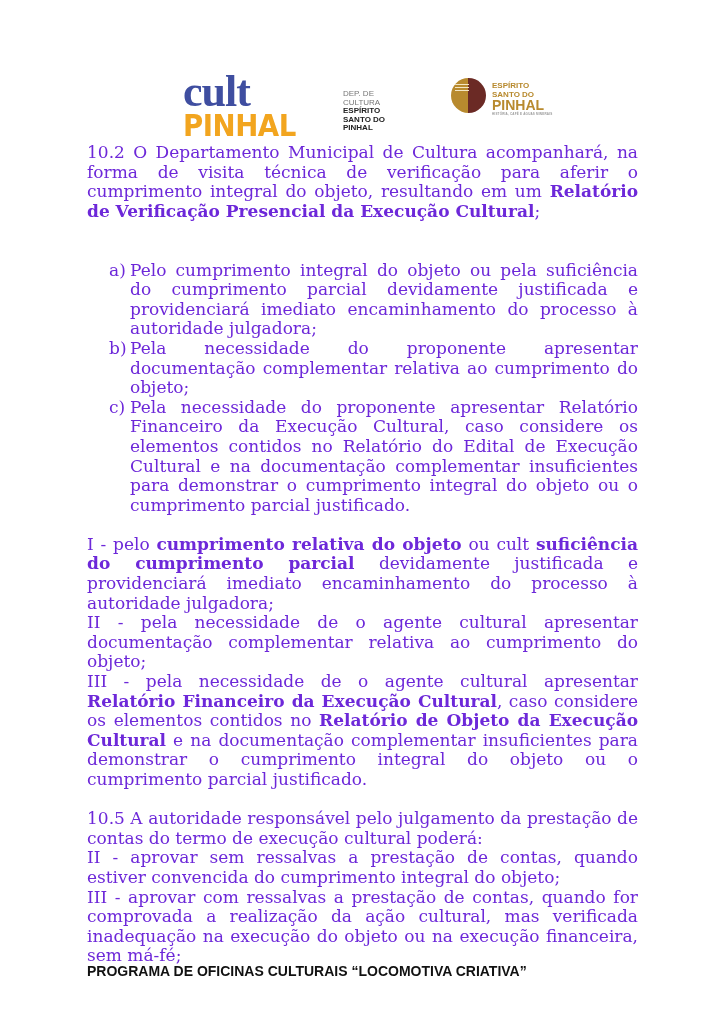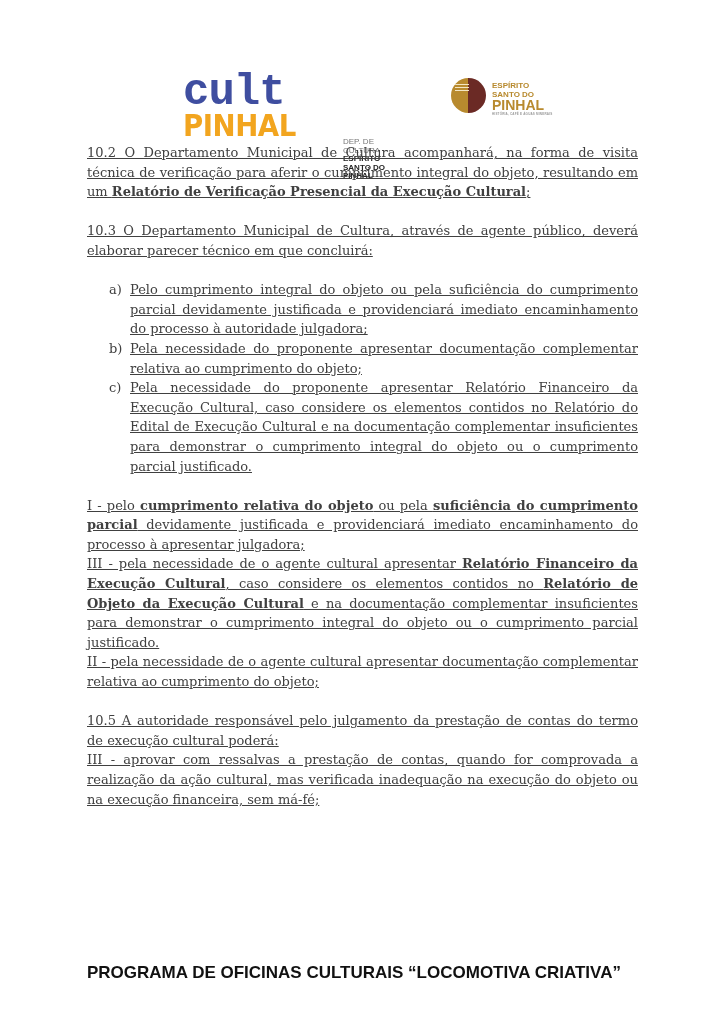--- a/index.html
+++ b/index.html
@@ -1,47 +1,47 @@
 <!DOCTYPE html>
 <html><head>
   <meta charset="utf-8">
   <style>
     html, body { margin: 0; padding: 0; background: #ffffff; }
     body { width: 725px; height: 1024px; position: relative; overflow: hidden; }
     .page { position: absolute; left: 0; top: 0; width: 725px; height: 1024px; background: #fff; }
 
     
     .logo-cult { position: absolute; left: 183px; top: 74px; width: 150px; height: 70px; }
-    .cult-word { position: absolute; left: 0; top: -4px; font-family: Liberation Mono, monospace; font-weight: bold; font-size: 44px; color: #3f4ea0; letter-spacing: -1px; line-height: 44px; }
+    .cult-word { position: absolute; left: 0; top: -4px; font-family: Liberation Serif, serif; font-weight: bold; font-size: 44px; color: #3f4ea0; letter-spacing: -1px; line-height: 44px; }
     .pinhal-word { position: absolute; left: 0; top: 36px; font-family: "DejaVu Sans", sans-serif; font-weight: bold; font-size: 30px; color: #f2a51f; letter-spacing: -0.5px; line-height: 32px; transform: scaleX(0.92); transform-origin: left; }
-    .dep-block { position: absolute; left: 160px; top: 16px; font-family: "Liberation Sans", sans-serif; font-size: 8px; line-height: 8.5px; color: #333; width: 60px; margin-top: 48px; }
+    .dep-block { position: absolute; left: 160px; top: 16px; font-family: "Liberation Sans", sans-serif; font-size: 8px; line-height: 8.5px; color: #333; width: 60px; }
     .dep-block .light { color: #777; }
     .dep-block .strong { font-weight: bold; color: #222; }
 
     .logo-esp { position: absolute; left: 451px; top: 78px; width: 120px; height: 36px; }
     .esp-circle { position: absolute; left: 0; top: 0; width: 35px; height: 35px; border-radius: 50%; overflow: hidden; }
     .esp-circle .left-half { position: absolute; left: 0; top: 0; width: 17px; height: 35px; background: #b88a2e; }
     .esp-circle .right-half { position: absolute; left: 17px; top: 0; width: 18px; height: 35px; background: #6b2a25; }
     .esp-circle .lines { position: absolute; left: 4px; top: 6px; width: 14px; height: 1px; background: #f3e6c4; box-shadow: 0 3px 0 #f3e6c4, 0 6px 0 #f3e6c4; }
     .esp-text { position: absolute; left: 41px; top: 3px; font-family: "Liberation Sans", sans-serif; font-weight: bold; color: #b88a2e; }
     .esp-text .l1, .esp-text .l2 { font-size: 8px; line-height: 9px; display: block; }
     .esp-text .l3 { font-size: 14px; line-height: 13px; display: block; color: #b88a2e; }
     .esp-text .l4 { font-size: 3px; line-height: 4px; display: block; color: #999; letter-spacing: 0.2px; }
 
     
-    .content { position: absolute; left: 87px; top: 143px; width: 551px; font-family: "DejaVu Serif", serif; font-size: 13px; line-height: 19.6px; color: #404040; text-decoration: underline; }
+    .content { position: absolute; left: 87px; top: 143px; width: 551px; font-family: "DejaVu Serif", serif; font-size: 17px; line-height: 19.6px; color: #6d28d9; }
     .content p { margin: 0; text-align: justify; }
     .gap { height: 19.6px; }
     b { font-weight: bold; }
 
     .olist { margin: 0; padding: 0; list-style: none; }
     .olist li { position: relative; padding-left: 43px; text-align: justify; }
     .olist li .marker { position: absolute; left: 22px; top: 0; }
 
-    .footer { position: absolute; left: 87px; top: 963px; font-family: "Liberation Sans", sans-serif; font-weight: bold; font-size: 17px; color: #111; letter-spacing: 0px; }
+    .footer { position: absolute; left: 87px; top: 963px; font-family: "Liberation Sans", sans-serif; font-weight: bold; font-size: 14px; color: #111; letter-spacing: 0px; }
   </style>
 </head>
 <body>
 
 <div class="page">
 
   <div class="logo-cult">
     <div class="cult-word">cult</div>
     <div class="pinhal-word">PINHAL</div>
     <div class="dep-block">
@@ -66,36 +66,36 @@
       <span class="l4">HISTÓRIA, CAFÉ E ÁGUAS MINERAIS</span>
     </div>
   </div>
 
   <div class="content">
 
     <p><span>10.2 O Departamento Municipal de Cultura acompanhará, na forma de visita técnica de verificação para aferir o cumprimento integral do objeto, resultando em um </span><b>Relatório de Verificação Presencial da Execução Cultural</b><span>;</span></p>
 
     <div class="gap"></div>
 
-    <p>10.3 O Departamento Municipal de Cultura, através de agente público, deverá elaborar parecer técnico  em que concluirá:</p>
 
     <div class="gap"></div>
 
     <ul class="olist">
       <li><span class="marker">a)</span><span>Pelo cumprimento integral do objeto ou pela suficiência do cumprimento parcial devidamente justificada e providenciará imediato encaminhamento do processo à autoridade julgadora;</span></li>
       <li><span class="marker">b)</span><span>Pela necessidade do proponente apresentar documentação complementar relativa ao cumprimento do objeto;</span></li>
       <li><span class="marker">c)</span><span>Pela necessidade do proponente apresentar Relatório Financeiro da Execução Cultural, caso considere os elementos contidos no Relatório do Edital de Execução Cultural e na documentação complementar insuficientes para demonstrar o cumprimento integral do objeto ou o cumprimento parcial justificado.</span></li>
     </ul>
 
     <div class="gap"></div>
 
-    <p><span>I - pelo </span><b>cumprimento relativa do objeto</b><span> ou pela </span><b>suficiência do cumprimento parcial</b><span> devidamente justificada e providenciará imediato encaminhamento do processo à apresentar julgadora;</span></p>
+    <p><span>I - pelo </span><b>cumprimento relativa do objeto</b><span> ou cult </span><b>suficiência do cumprimento parcial</b><span> devidamente justificada e providenciará imediato encaminhamento do processo à autoridade julgadora;</span></p>
+    <p>II - pela necessidade de o agente cultural apresentar documentação complementar relativa ao cumprimento do objeto;</p>
     <p><span>III - pela necessidade de o agente cultural apresentar </span><b>Relatório Financeiro da Execução Cultural</b><span>, caso considere os elementos contidos no </span><b>Relatório de Objeto da Execução Cultural</b><span> e na documentação complementar insuficientes para demonstrar o cumprimento integral do objeto ou o cumprimento parcial justificado.</span></p>
-    <p>II - pela necessidade de o agente cultural apresentar documentação complementar relativa ao cumprimento do objeto;</p>
 
     <div class="gap"></div>
 
     <p>10.5 A autoridade responsável pelo julgamento da prestação de contas do termo de execução cultural poderá:</p>
+    <p>II - aprovar sem ressalvas a prestação de contas, quando estiver convencida do cumprimento integral do objeto;</p>
     <p>III - aprovar com ressalvas a prestação de contas, quando for comprovada a realização da ação cultural, mas verificada inadequação na execução do objeto ou na execução financeira, sem má-fé;</p>
   </div>
 
   <div class="footer">PROGRAMA DE OFICINAS CULTURAIS “LOCOMOTIVA CRIATIVA”</div>
 </div>
 
 </body></html>

